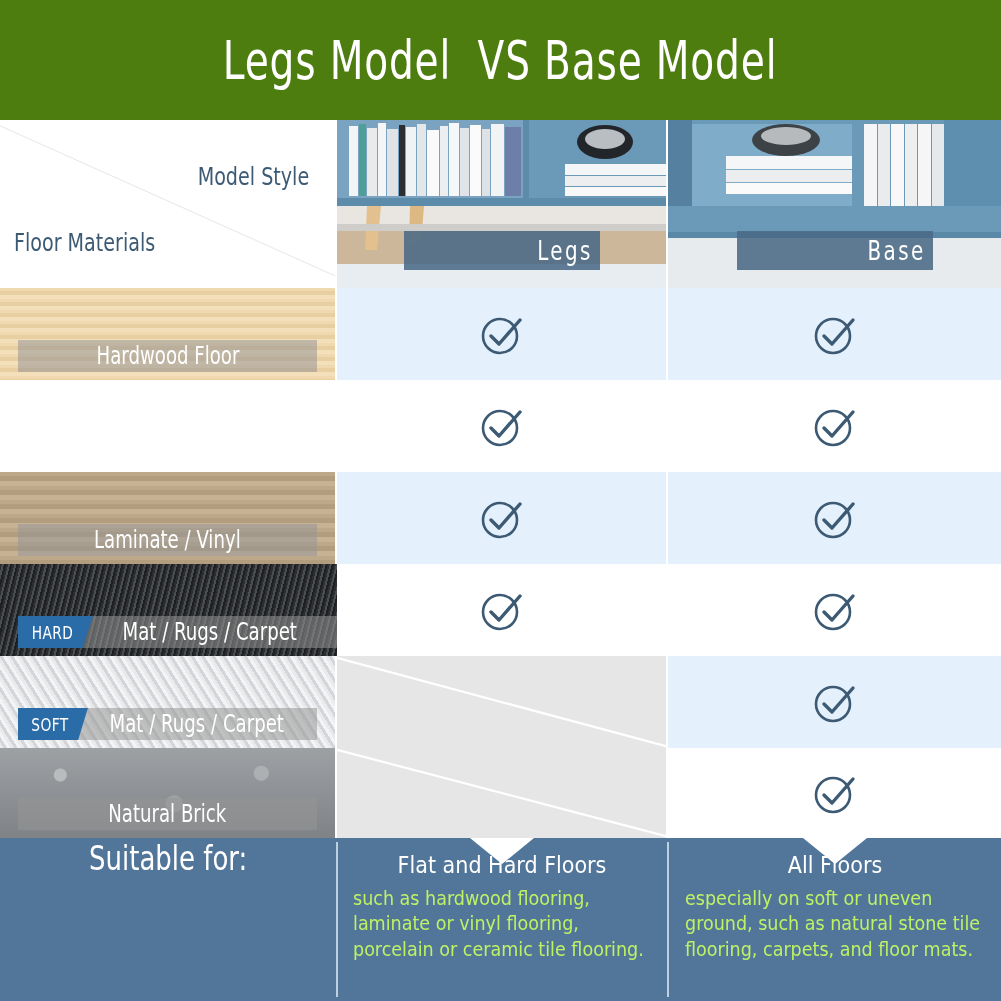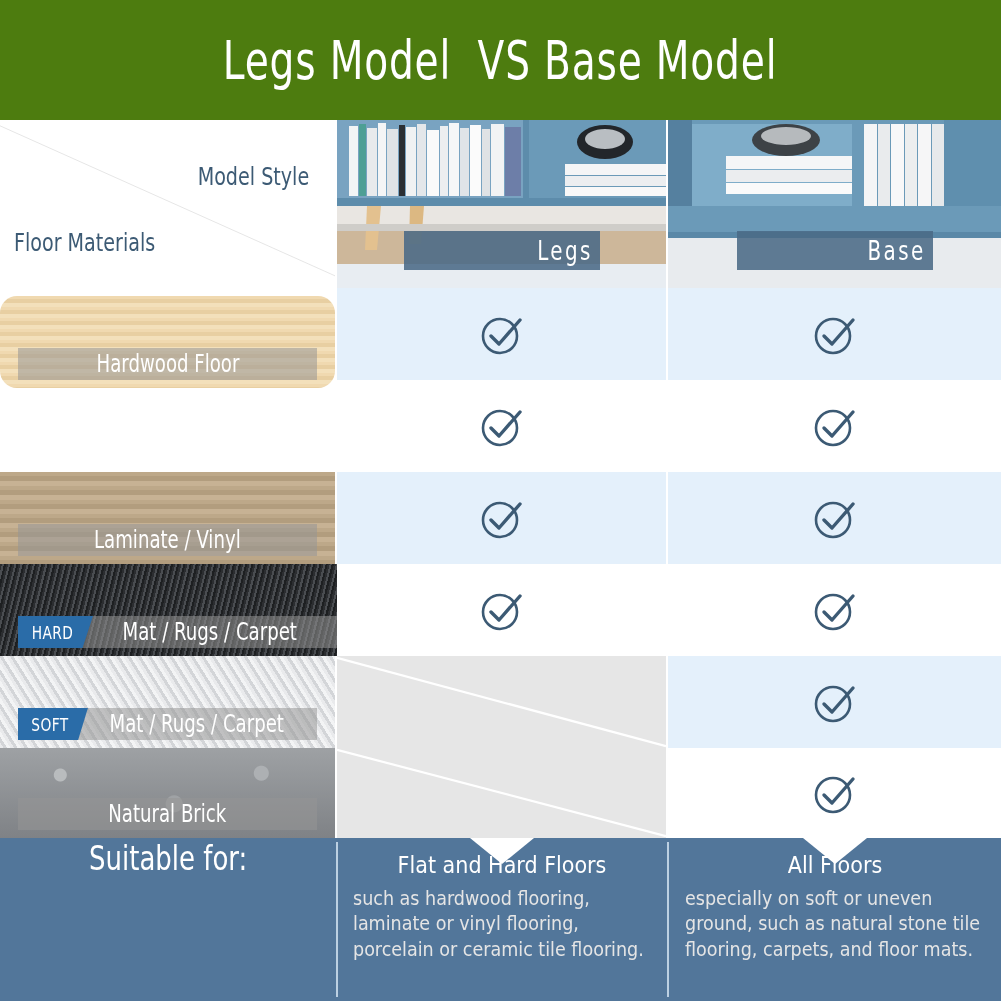--- a/index.html
+++ b/index.html
@@ -67,21 +67,21 @@
          display:flex;align-items:flex-start;justify-content:center;}
   .fcolL .lbl{color:#fff;font-size:34px;
     font-family:"DejaVu Sans Condensed","Liberation Sans Narrow","Liberation Sans",sans-serif;
     transform:scaleX(.85);transform-origin:center;white-space:nowrap;}
   .fcol{position:absolute;top:0;height:163px;padding:14px 16px 0 16px;box-sizing:border-box;}
   .fcol1{left:337px;width:330px;}
   .fcol2{left:669px;width:332px;}
   .fdiv{position:absolute;top:4px;width:2px;height:155px;background:#cfe0ef;opacity:.85;}
   .fhead{color:#ffffff;font-size:23px;text-align:center;margin-bottom:8px;
     font-family:"DejaVu Sans Condensed","Liberation Sans Narrow","Liberation Sans",sans-serif;}
-  .fbody{color:#e5e5e5;font-size:19.5px;line-height:1.3;text-align:left;
+  .fbody{color:#bef264;font-size:19.5px;line-height:1.3;text-align:left;
     font-family:"DejaVu Sans Condensed","Liberation Sans Narrow","Liberation Sans",sans-serif;}
   .notch{position:absolute;top:0;width:64px;height:26px;background:#ffffff;
          clip-path:polygon(0 0,100% 0,50% 100%);}
 </style>
 </head>
 <body>
 
 <div class="page">
 
   <div class="titlebar">
@@ -92,23 +92,23 @@
 
     <div class="colL">
       <div class="hdr-corner">
         <svg class="diag" viewBox="0 0 100 100" preserveAspectRatio="none">
           <line x1="2" y1="2" x2="98" y2="98" stroke="#cccccc" stroke-width="0.5" vector-effect="non-scaling-stroke"></line>
         </svg>
         <div class="corner-top">Model Style</div>
         <div class="corner-bot">Floor Materials</div>
       </div>
 
-      <div class="mrow" style="top:176px;background:
+      <div class="mrow" style="top:168px;background:
            repeating-linear-gradient(180deg,#f0d9b0 0 3px,#e8cfa2 3px 7px,#f3e0bb 7px 11px),
-           linear-gradient(180deg,#f5e3c0,#e2c894); border-radius: 17px;">
+           linear-gradient(180deg,#f5e3c0,#e2c894);">
         <div class="mlabel">
           <span class="txt">Hardwood Floor</span>
         </div>
       </div>
 
 
       <div class="mrow" style="top:352px;background:
            repeating-linear-gradient(180deg,#bda889 0 4px,#b29d7e 4px 9px,#c7b294 9px 14px),
            linear-gradient(180deg,#c0ab8c,#a8937a);">
         <div class="mlabel">

